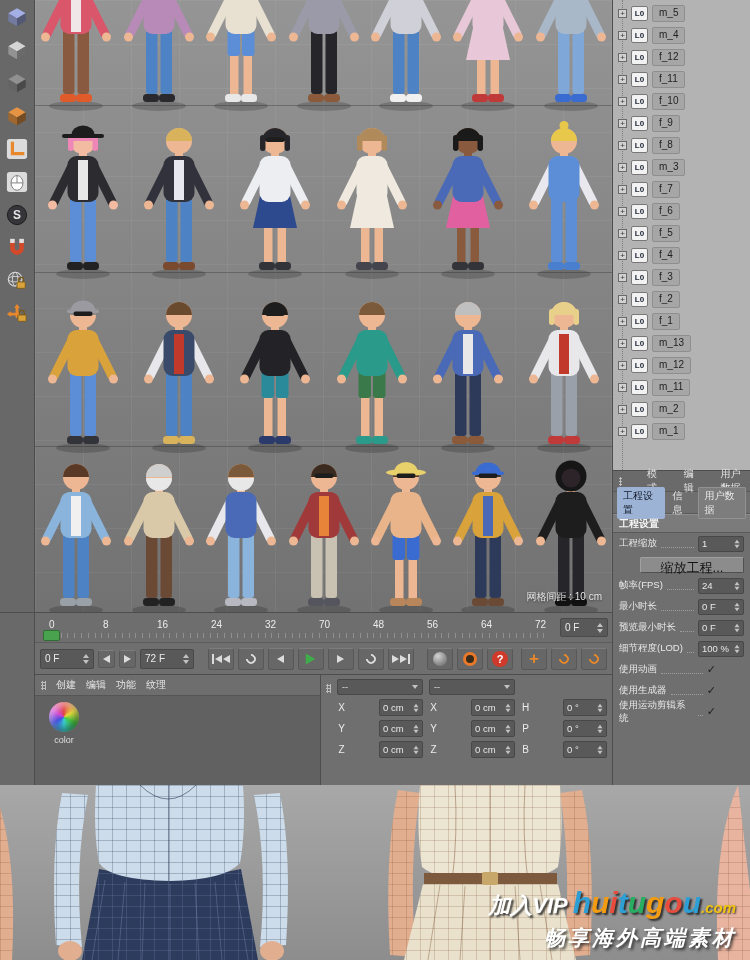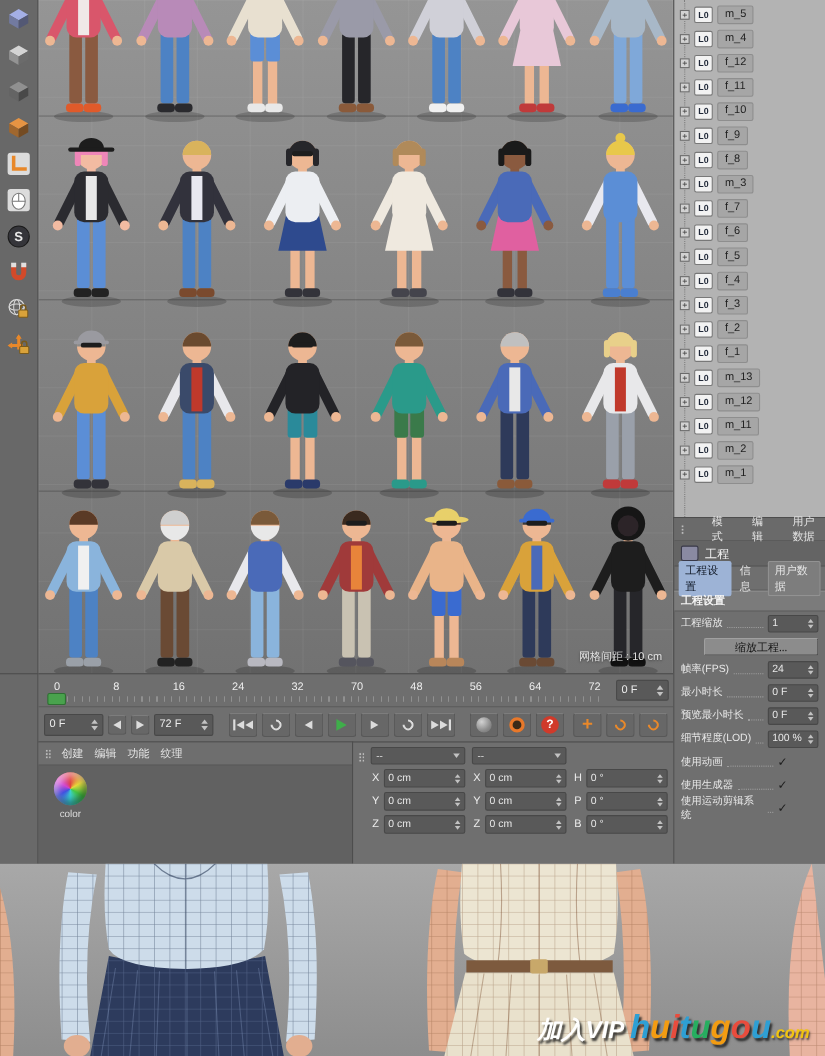--- a/index.html
+++ b/index.html
@@ -54,22 +54,22 @@
   .attr-tab.boxed{background:#7d7d7d;box-shadow:inset 0 0 0 1px #929292;}
   .attr-section{height:17px;line-height:17px;background:#7b7b7b;border-top:1px solid #8c8c8c;
     border-bottom:1px solid #5a5a5a;color:#f4f4f4;font-size:10px;font-weight:bold;padding:0 6px;}
   .attr-field{display:flex;align-items:center;height:21px;padding:0 6px;font-size:9.5px;color:#e8e8e8;}
   .dots{flex:1;border-bottom:1px dotted #9d9d9d;height:8px;margin:0 4px;min-width:5px;}
   .vbox{height:16px;background:#595959;border:1px solid #484848;border-radius:2px;display:flex;
     align-items:center;font-size:9.5px;color:#e8e8e8;padding:0 3px;gap:2px;box-sizing:border-box;}
   .attr-field .vbox{flex:0 0 46px;}
   .chk{font-size:11px;color:#1d1d1d;margin-right:28px;font-weight:bold;}
   .attr-btn{margin-left:auto;width:104px;height:16px;background:#8c8c8c;border:1px solid #a0a0a0;
-    border-bottom-color:#505050;border-right-color:#505050;border-radius:2px;font-size:10px;
-    color:#141414;font-family:Liberation Serif, serif;}
+    border-bottom-color:#505050;border-right-color:#505050;border-radius:2px;font-size:13px;
+    color:#141414;font-family:Liberation Sans, sans-serif;}
 
   
   .timeline{position:absolute;left:35px;top:612px;width:577px;height:30px;background:#6e6e6e;
     border-top:1px solid #4d4d4d;box-sizing:border-box;}
   .ruler{position:absolute;left:2px;top:2px;right:56px;bottom:2px;}
   .ruler::after{content:"";position:absolute;left:10px;right:6px;bottom:2px;height:5px;
     background:repeating-linear-gradient(90deg,#909090 0 1px,transparent 1px 6.8px);}
   .tick{position:absolute;top:4px;font-size:10px;color:#ececec;}
   .marker{position:absolute;left:6px;top:15px;width:15px;height:9px;background:#49a24d;
     border:1px solid #2f6f33;border-radius:2px;z-index:1;}
@@ -131,21 +131,21 @@
   .coords-grip{position:absolute;left:5px;top:9px;}
   .coord-cols{display:flex;gap:6px;}
   .coord-col{flex:1;display:flex;flex-direction:column;gap:4px;}
   .coord-head{height:16px;background:#595959;border:1px solid #484848;border-radius:2px;font-size:9px;
     color:#e0e0e0;display:flex;align-items:center;justify-content:space-between;padding:0 4px;box-sizing:border-box;}
   .coord-head.empty{visibility:hidden;}
   .caret{width:0;height:0;border-left:3.5px solid transparent;border-right:3.5px solid transparent;
     border-top:4px solid #c2c2c2;}
   .coord-row{display:flex;align-items:center;gap:3px;}
   .ax{width:9px;font-size:10px;color:#ececec;text-align:center;}
-  .coord-row .vbox{flex:1;height:17px;}
+  .coord-row .vbox{flex:1;height:17px;margin-left:30px;}
   .vbox .updn{margin-left:auto;transform:scale(.85);}
 
   .grip{display:inline-block;width:5px;height:9px;
     background-image:radial-gradient(#bcbcbc 1px,transparent 1.2px);background-size:3px 3px;}
 
   
   .preview{position:absolute;left:0;top:785px;width:750px;height:175px;overflow:hidden;}
   .watermark{position:absolute;right:14px;bottom:8px;text-align:right;}
   .wm-line1{display:flex;align-items:baseline;justify-content:flex-end;}
   .wm-prefix{font-size:22px;font-weight:bold;font-style:italic;color:#fff;
@@ -801,24 +801,20 @@
       </div>
   </div>
 
   <div class="attr-panel">
     <div class="attr-menu" id="attrMenu">
         <span class="grip"></span>
         <span class="menu-label">模式</span>
         <span class="menu-label">编辑</span>
         <span class="menu-label">用户数据</span>
       </div>
-    <div class="attr-title-row">
-      <span class="proj-icon"></span>
-      <span class="attr-title">工程</span>
-    </div>
     <div class="attr-tabs" id="attrTabs">
         <span class="attr-tab active">工程设置</span>
         <span class="attr-tab">信息</span>
         <span class="attr-tab boxed">用户数据</span>
       </div>
     <div class="attr-section">工程设置</div>
     <div id="attrFields">
         <div class="attr-field">
           <span>工程缩放</span>
           <span class="dots"></span>
@@ -1176,16 +1172,17 @@
         <path d="M738 0 Q712 60 718 175 L758 175 Z" fill="url(#wk)"></path>
       </g>
     </svg>
 
     <div class="watermark">
       <div class="wm-line1">
         <span class="wm-prefix">加入VIP</span>
         <span id="wmBrand"><span class="wm-letter" style="color: rgb(46, 159, 212);">h</span><span class="wm-letter" style="color: rgb(243, 156, 18);">u</span><span class="wm-letter" style="color: rgb(232, 76, 61);">i</span><span class="wm-letter" style="color: rgb(46, 159, 212);">t</span><span class="wm-letter" style="color: rgb(39, 174, 96);">u</span><span class="wm-letter" style="color: rgb(243, 156, 18);">g</span><span class="wm-letter" style="color: rgb(232, 76, 61);">o</span><span class="wm-letter" style="color: rgb(46, 159, 212);">u</span></span>
         <span class="wm-suffix" style="color: rgb(241, 196, 15);">.com</span>
       </div>
+      <div class="wm-tagline">畅享海外高端素材</div>
     </div>
   </div>
 
 </div>
 
 </body></html>

